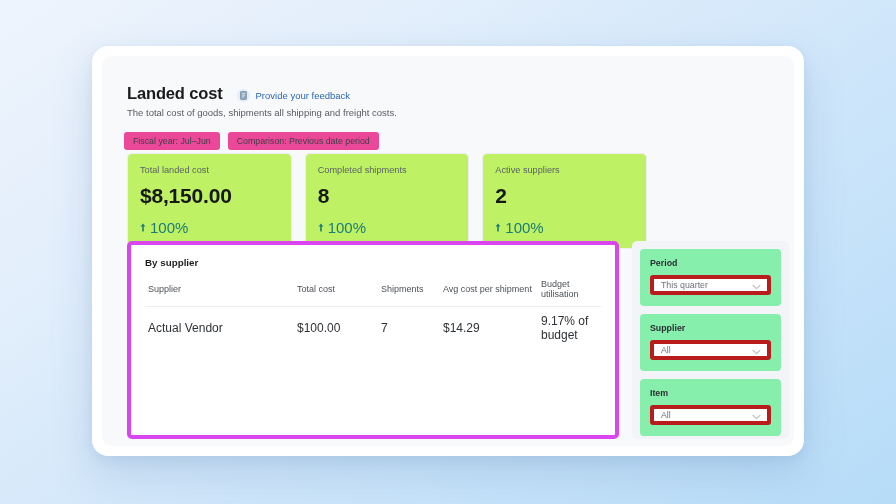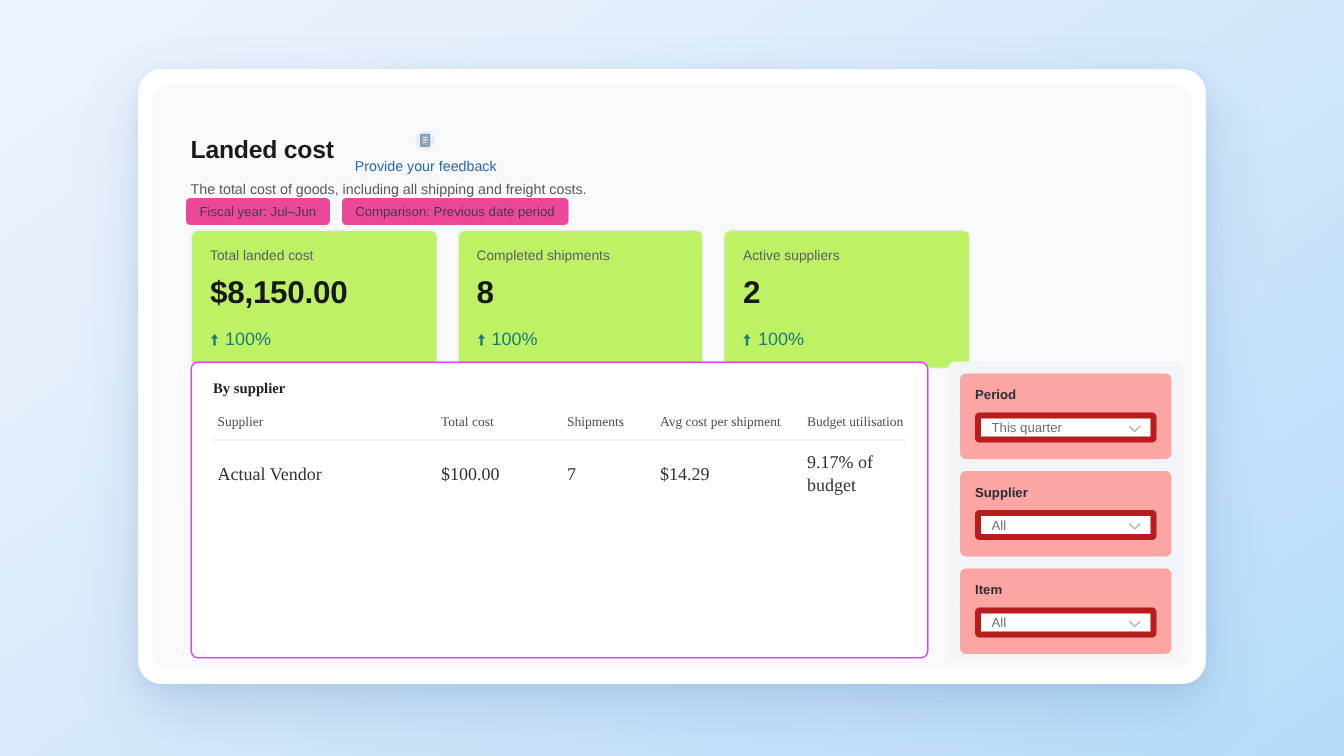--- a/index.html
+++ b/index.html
@@ -59,21 +59,20 @@
     color: #1a1a1c;
     letter-spacing: -0.15px;
   }
 
   #feedback-link {
     display: flex;
     align-items: center;
     gap: 6px;
     cursor: pointer;
     margin-top: 3px;
-    flex-direction: column;
   }
 
   #feedback-icon {
     width: 13px;
     height: 13px;
     border-radius: 50%;
     background: #e3eef7;
     display: flex;
     align-items: center;
     justify-content: center;
@@ -140,37 +139,36 @@
     font-weight: bold;
     color: #17181a;
     letter-spacing: -0.2px;
     margin-bottom: 11px;
   }
 
   .kpi-delta {
     display: flex;
     align-items: center;
     gap: 4px;
-    font-size: 12px;
+    font-size: 15px;
     color: #1b7b78;
   }
   .kpi-delta svg { display: block; }
 
   
   #table-panel {
     position: absolute;
     left: 25px;
     top: 185px;
     width: 492px;
     height: 198px;
     background: #ffffff;
-    border: 1px solid #d946ef;
+    border: 4px solid #d946ef;
     border-radius: 5px;
     padding: 12px 14px;
-    font-family: Liberation Serif, serif;
   }
 
   #table-heading {
     font-size: 9.8px;
     font-weight: bold;
     color: #1d1f22;
     margin-bottom: 11px;
   }
 
   #supplier-table {
@@ -212,21 +210,21 @@
     height: 198px;
     background: #f2f4f7;
     border-radius: 5px;
     padding: 8px;
     display: flex;
     flex-direction: column;
     gap: 8px;
   }
 
   .filter-card {
-    background: #fca5a5;
+    background: #86efac;
     border-radius: 4px;
     padding: 9px 10px 11px 10px;
   }
 
   .filter-label {
     font-size: 8.8px;
     font-weight: bold;
     color: #2b2e33;
     margin-bottom: 7px;
   }
@@ -273,21 +271,21 @@
             <svg width="7" height="9" viewBox="0 0 7 9">
               <rect x="0.5" y="0.5" width="6" height="8" rx="0.8" fill="#8fa8bd" stroke="#6d8aa3" stroke-width="0.7"></rect>
               <line x1="2" y1="2.6" x2="5" y2="2.6" stroke="#ffffff" stroke-width="0.6"></line>
               <line x1="2" y1="4.2" x2="5" y2="4.2" stroke="#ffffff" stroke-width="0.6"></line>
               <line x1="2" y1="5.8" x2="4" y2="5.8" stroke="#ffffff" stroke-width="0.6"></line>
             </svg>
           </span>
           <span id="feedback-label">Provide your feedback</span>
         </div>
       </div>
-      <div id="page-subtitle">The total cost of goods, including all shipping and freight costs.</div>
+      <div id="page-subtitle">The total cost of goods, shipments all shipping and freight costs.</div>
     </div>
 
     <div id="chip-row">
       <div class="chip">Fiscal year: Jul–Jun</div>
       <div class="chip">Comparison: Previous date period</div>
     </div>
 
     <div id="kpi-row">
 
       <div class="kpi-card">

